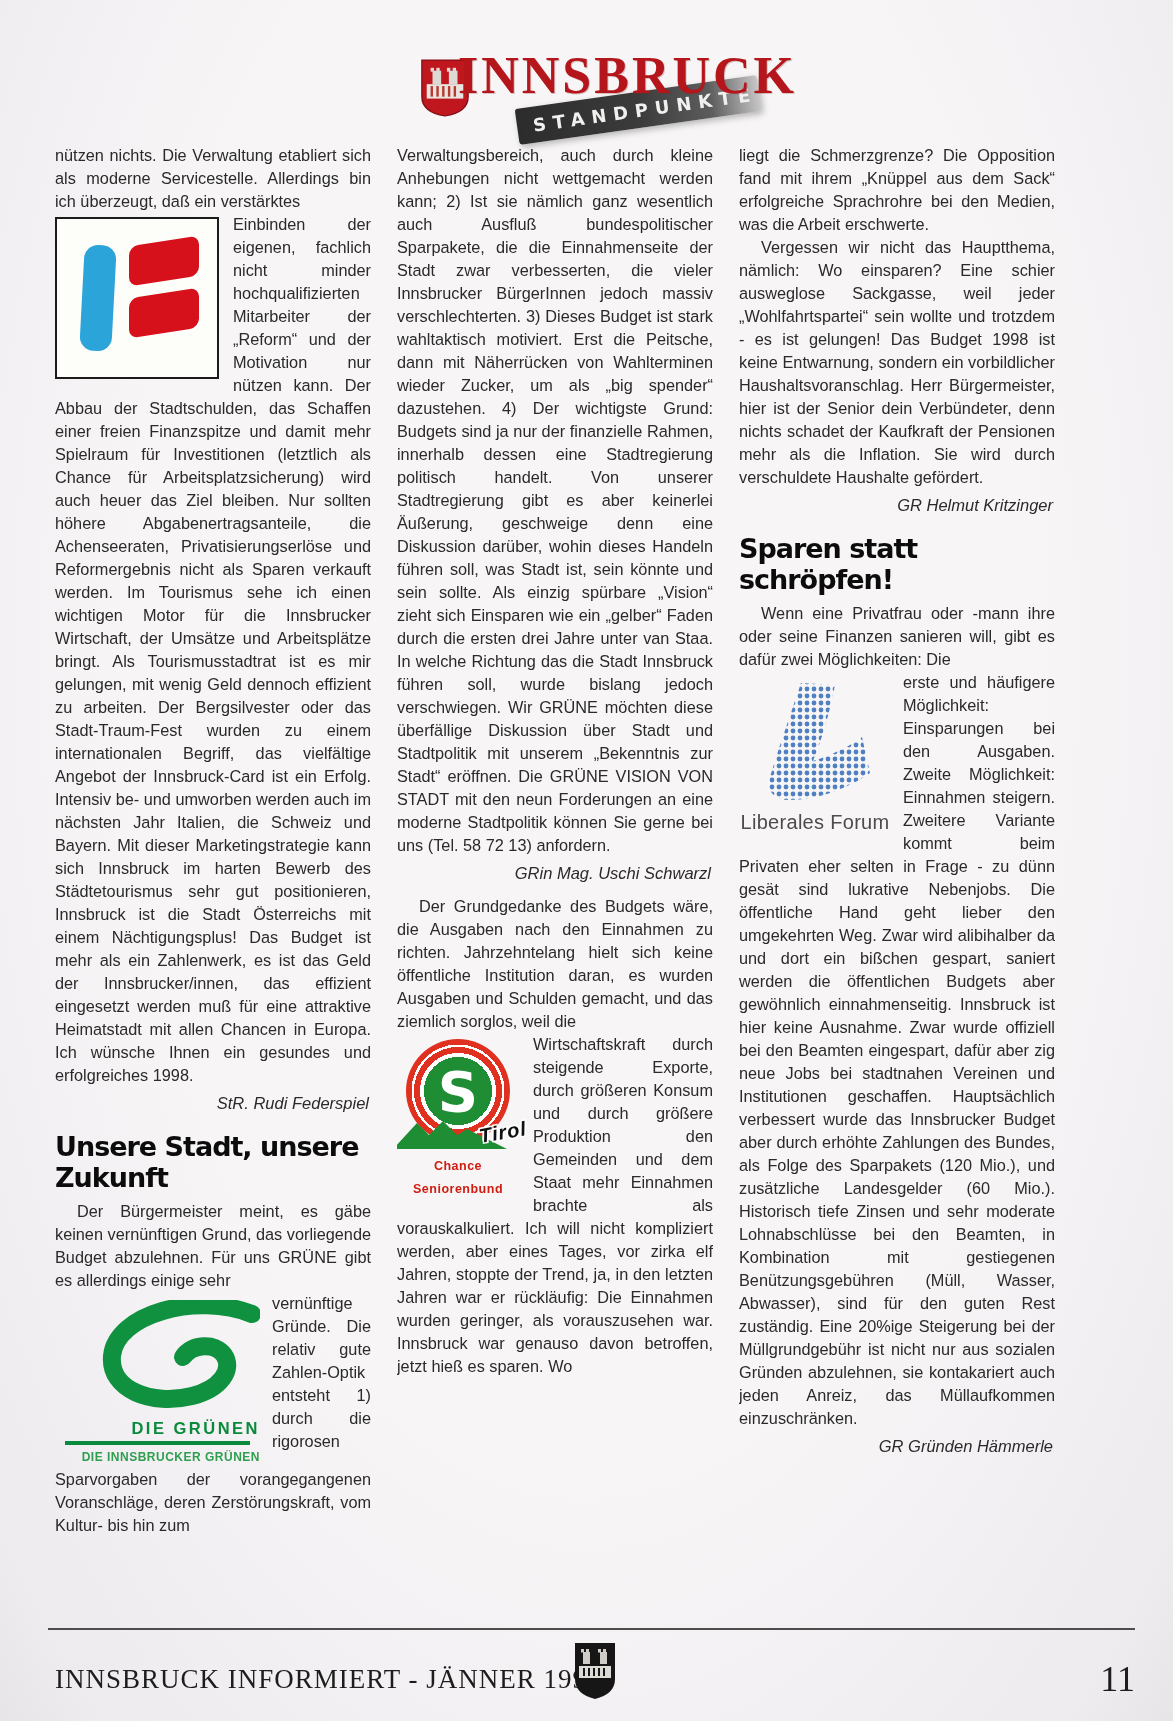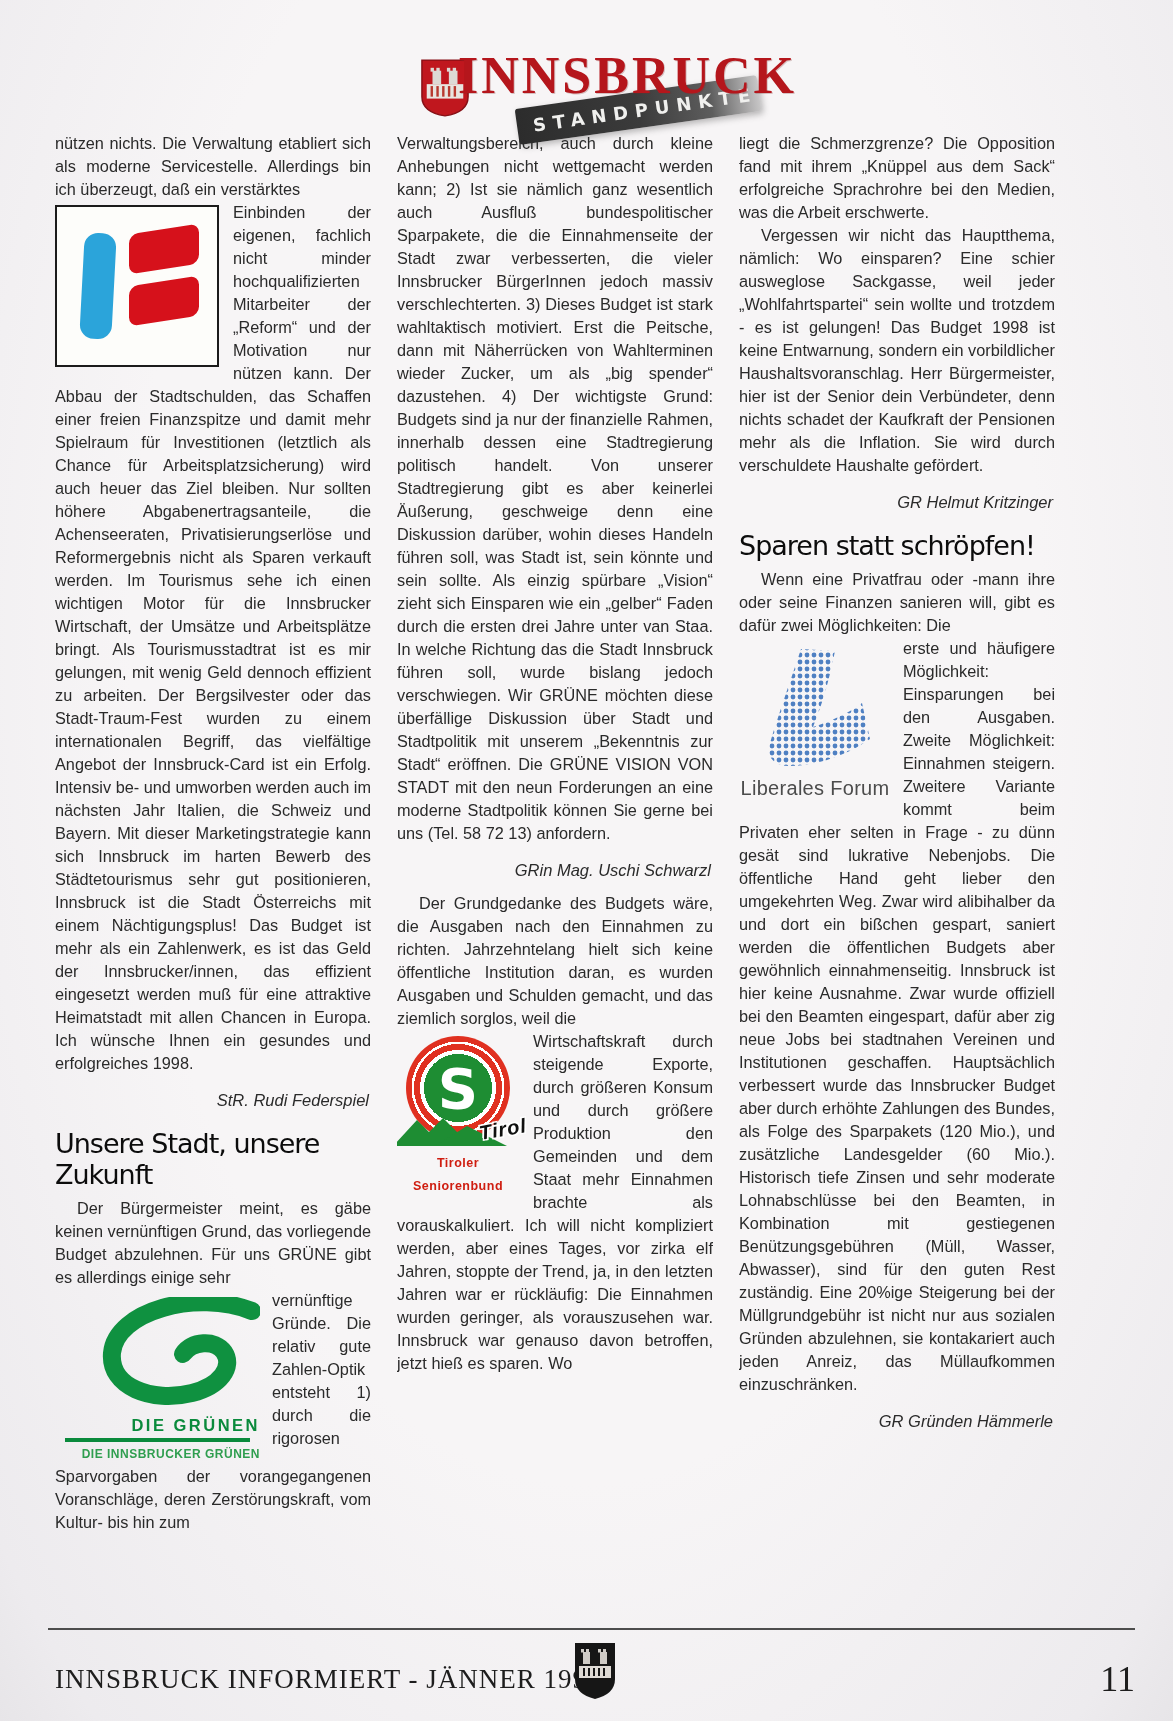--- a/index.html
+++ b/index.html
@@ -12,26 +12,26 @@
   .m-title{position:absolute;left:458px;top:30px;z-index:3;font-family:"Liberation Serif",serif;
            font-weight:bold;font-size:52px;letter-spacing:3px;color:#b5161c;
            text-shadow:1px 1px 0 rgba(120,40,40,.25);}
   .banner{position:absolute;left:516px;top:76px;width:228px;height:36px;z-index:2;
           transform:rotate(-8deg);border-radius:3px;display:flex;align-items:center;padding-left:16px;
           background:linear-gradient(90deg,#2c2c2c 0%,#3b3b3b 50%,#5d5d5d 80%,rgba(110,110,110,.35)100%);
           box-shadow:2px 3px 6px rgba(60,60,60,.35);}
   .banner span{font-family:"DejaVu Sans",sans-serif;font-weight:bold;font-size:18px;
                letter-spacing:7px;color:#f0f0ee;}
   
-  .cols{position:absolute;top:132px;left:55px;width:1000px;height:1478px;display:flex;gap:26px;overflow:hidden;}
+  .cols{position:absolute;top:144px;left:55px;width:1000px;height:1478px;display:flex;gap:26px;overflow:hidden;}
   .col{flex:1;overflow:hidden;}
   .col p,.col .para{text-align:justify;font-size:16.3px;line-height:23px;margin:0;}
   .indent{text-indent:22px;}
-  .sig{text-align:right;font-style:italic;font-size:16.5px;line-height:24px;margin:13px 2px 10px 0;}
-  .headline{font-family:"DejaVu Sans",sans-serif;font-weight:normal;font-size:27px;line-height:31px;
+  .sig{text-align:right;font-style:italic;font-size:16.5px;line-height:24px;margin:4px 2px 10px 0;}
+  .headline{font-family:"DejaVu Sans",sans-serif;font-weight:bold;font-size:27px;line-height:31px;
             letter-spacing:-1px;color:#0c0c0c;margin:16px 0 7px;}
   
   .flogo{float:left;width:160px;height:158px;background:#fdfdfa;border:2px solid #1b1b1b;
          margin:4px 14px 4px 0;position:relative;}
   .f-blue{position:absolute;left:25px;top:26px;width:32px;height:106px;background:#2ba4da;
           border-radius:14px;transform:rotate(3deg);}
   .f-red1{position:absolute;left:72px;top:22px;width:70px;height:40px;background:#d6111b;
           border-radius:9px;transform:skewY(-9deg);}
   .f-red2{position:absolute;left:72px;top:74px;width:70px;height:40px;background:#d6111b;
           border-radius:9px;transform:skewY(-9deg);}
@@ -121,21 +121,21 @@
       <div class="para">
         <div class="senior">
           <div class="senior-ring">
             <div class="senior-s">S</div>
           </div>
           <svg class="senior-mtn" viewBox="0 0 120 34">
             <path d="M0 32 L24 6 L36 18 L50 4 L78 32 Z" fill="#1e8d33"></path>
             <path d="M42 32 L74 12 L114 32 Z" fill="#1e8d33"></path>
           </svg>
           <div class="senior-tirol">Tirol</div>
-          <div class="senior-label">Tiroler Seniorenbund</div>
+          <div class="senior-label">Chance Seniorenbund</div>
         </div><span>Wirtschaftskraft durch steigende Exporte, durch größeren Konsum und durch größere Produktion den Gemeinden und dem Staat mehr Einnahmen brachte als vorauskalkuliert. Ich will nicht kompliziert werden, aber eines Tages, vor zirka elf Jahren, stoppte der Trend, ja, in den letzten Jahren war er rückläufig: Die Einnahmen wurden geringer, als vorauszusehen war. Innsbruck war genauso davon betroffen, jetzt hieß es sparen. Wo</span>
       </div>
     </div>
 
     <div class="col">
       <p>liegt die Schmerzgrenze? Die Opposition fand mit ihrem „Knüppel aus dem Sack“ erfolgreiche Sprachrohre bei den Medien, was die Arbeit erschwerte.</p>
       <p class="indent">Vergessen wir nicht das Hauptthema, nämlich: Wo einsparen? Eine schier ausweglose Sackgasse, weil jeder „Wohlfahrtspartei“ sein wollte und trotzdem - es ist gelungen! Das Budget 1998 ist keine Entwarnung, sondern ein vorbildlicher Haushaltsvoranschlag. Herr Bürgermeister, hier ist der Senior dein Verbündeter, denn nichts schadet der Kaufkraft der Pensionen mehr als die Inflation. Sie wird durch verschuldete Haushalte gefördert.</p>
       <div class="sig">GR Helmut Kritzinger</div>
       <div class="headline">Sparen statt schröpfen!</div>
       <p class="indent">Wenn eine Privatfrau oder -mann ihre oder seine Finanzen sanieren will, gibt es dafür zwei Möglichkeiten: Die</p>

